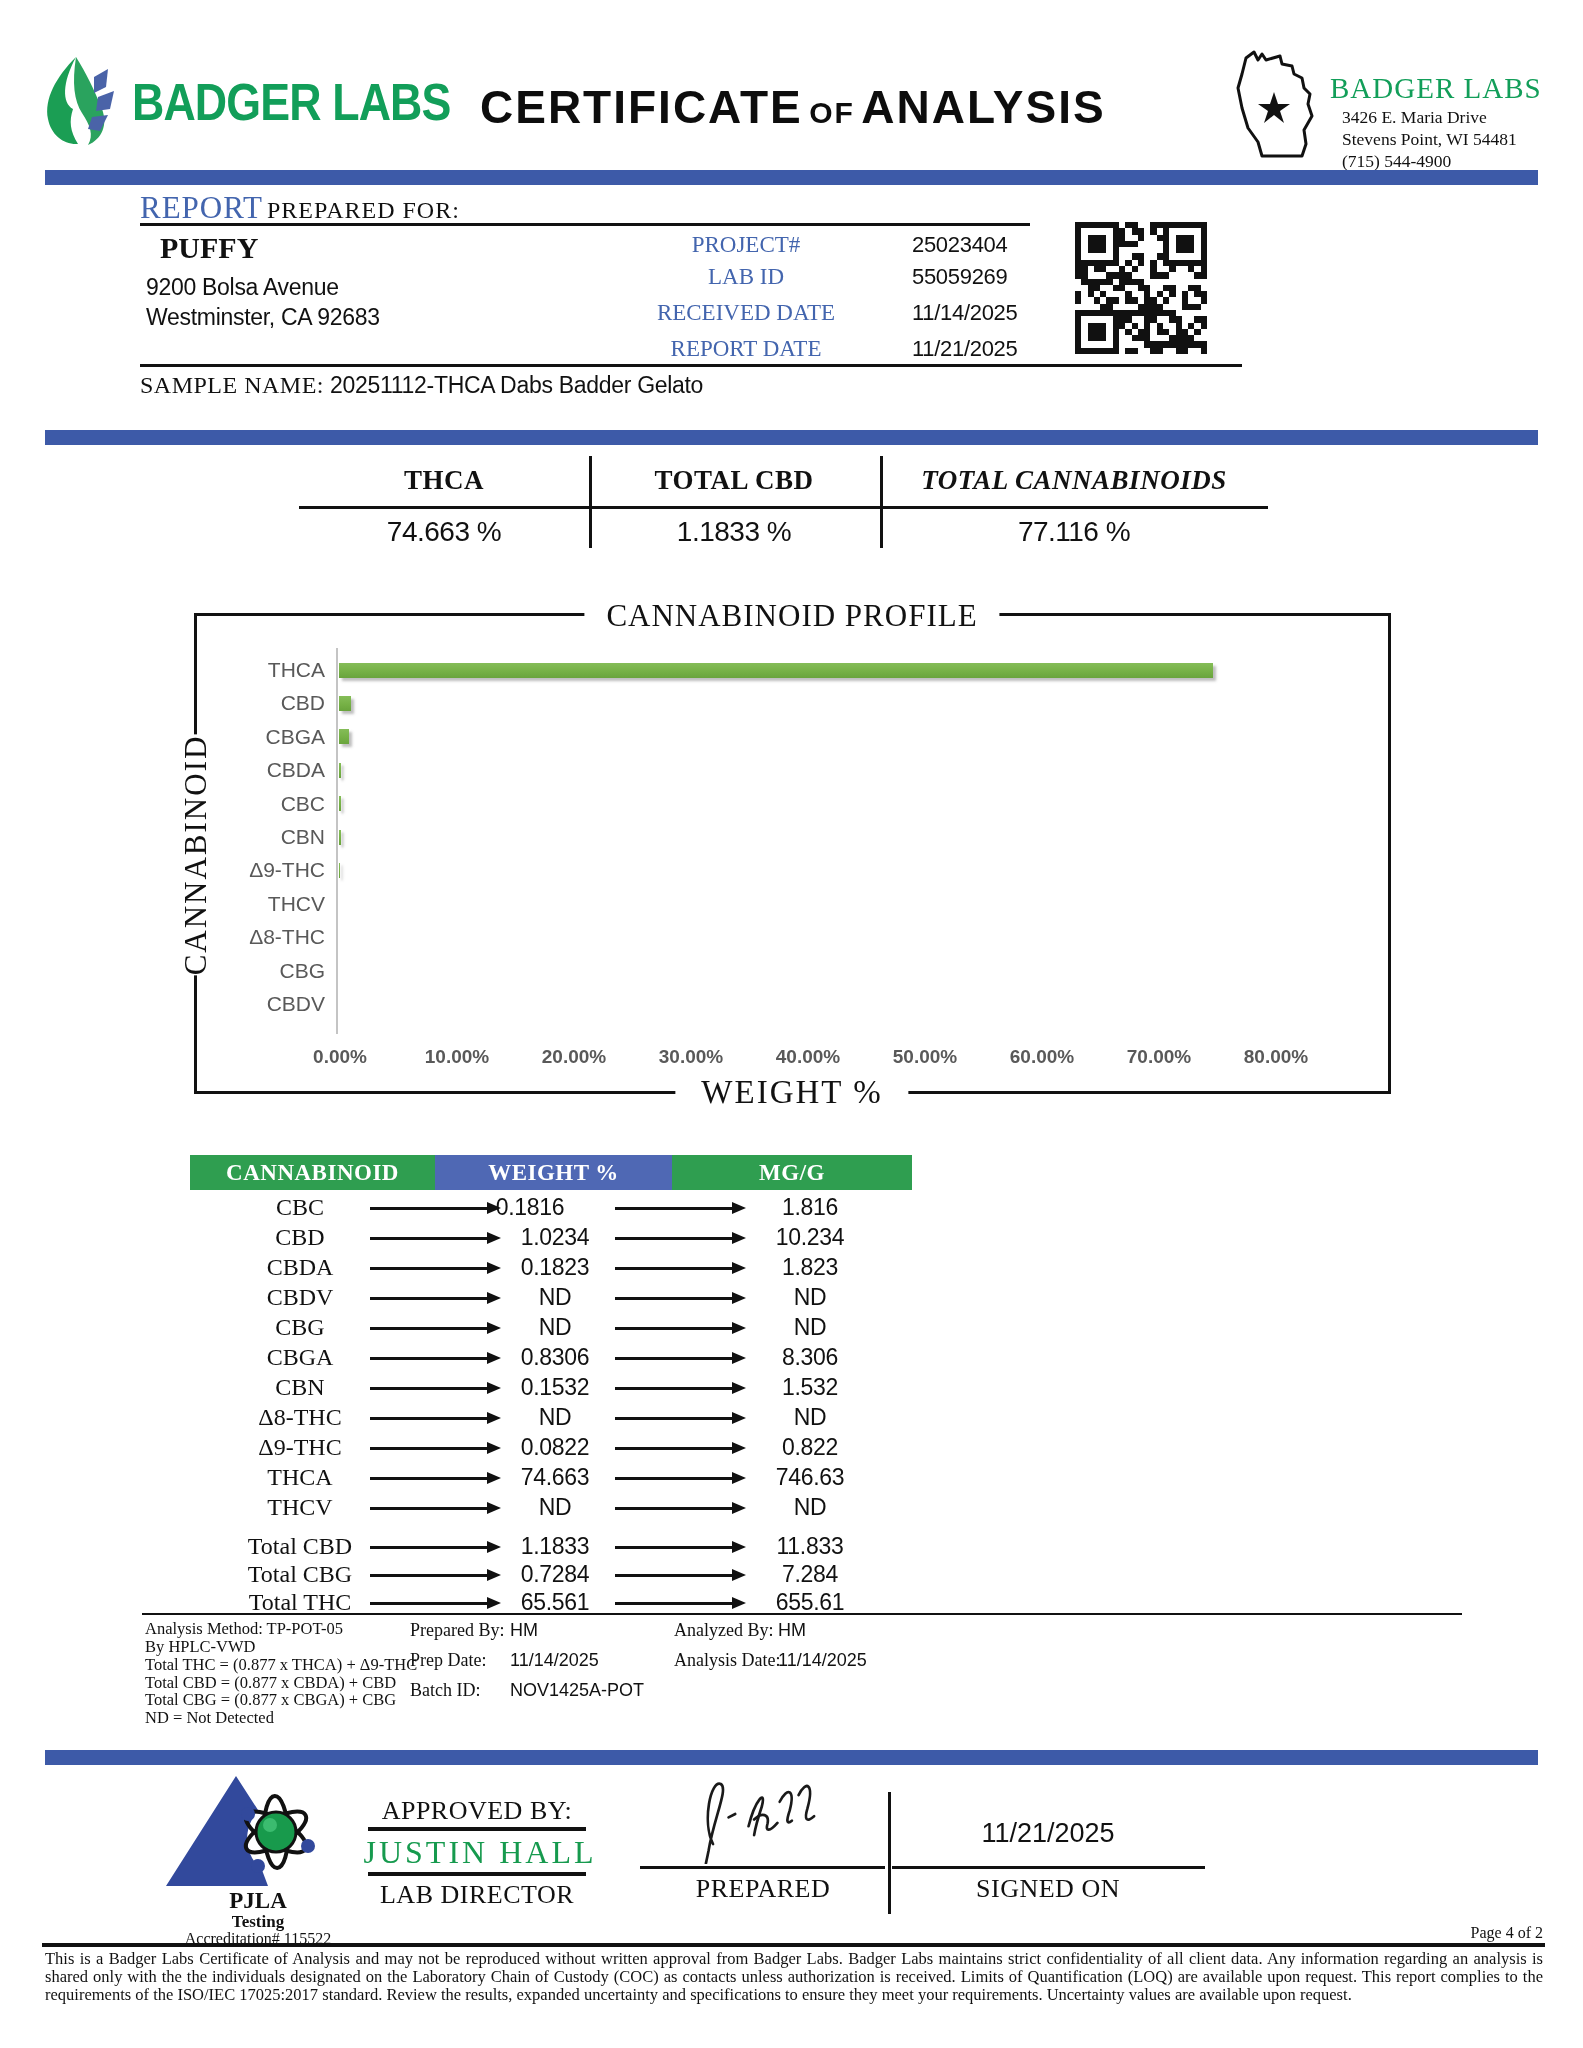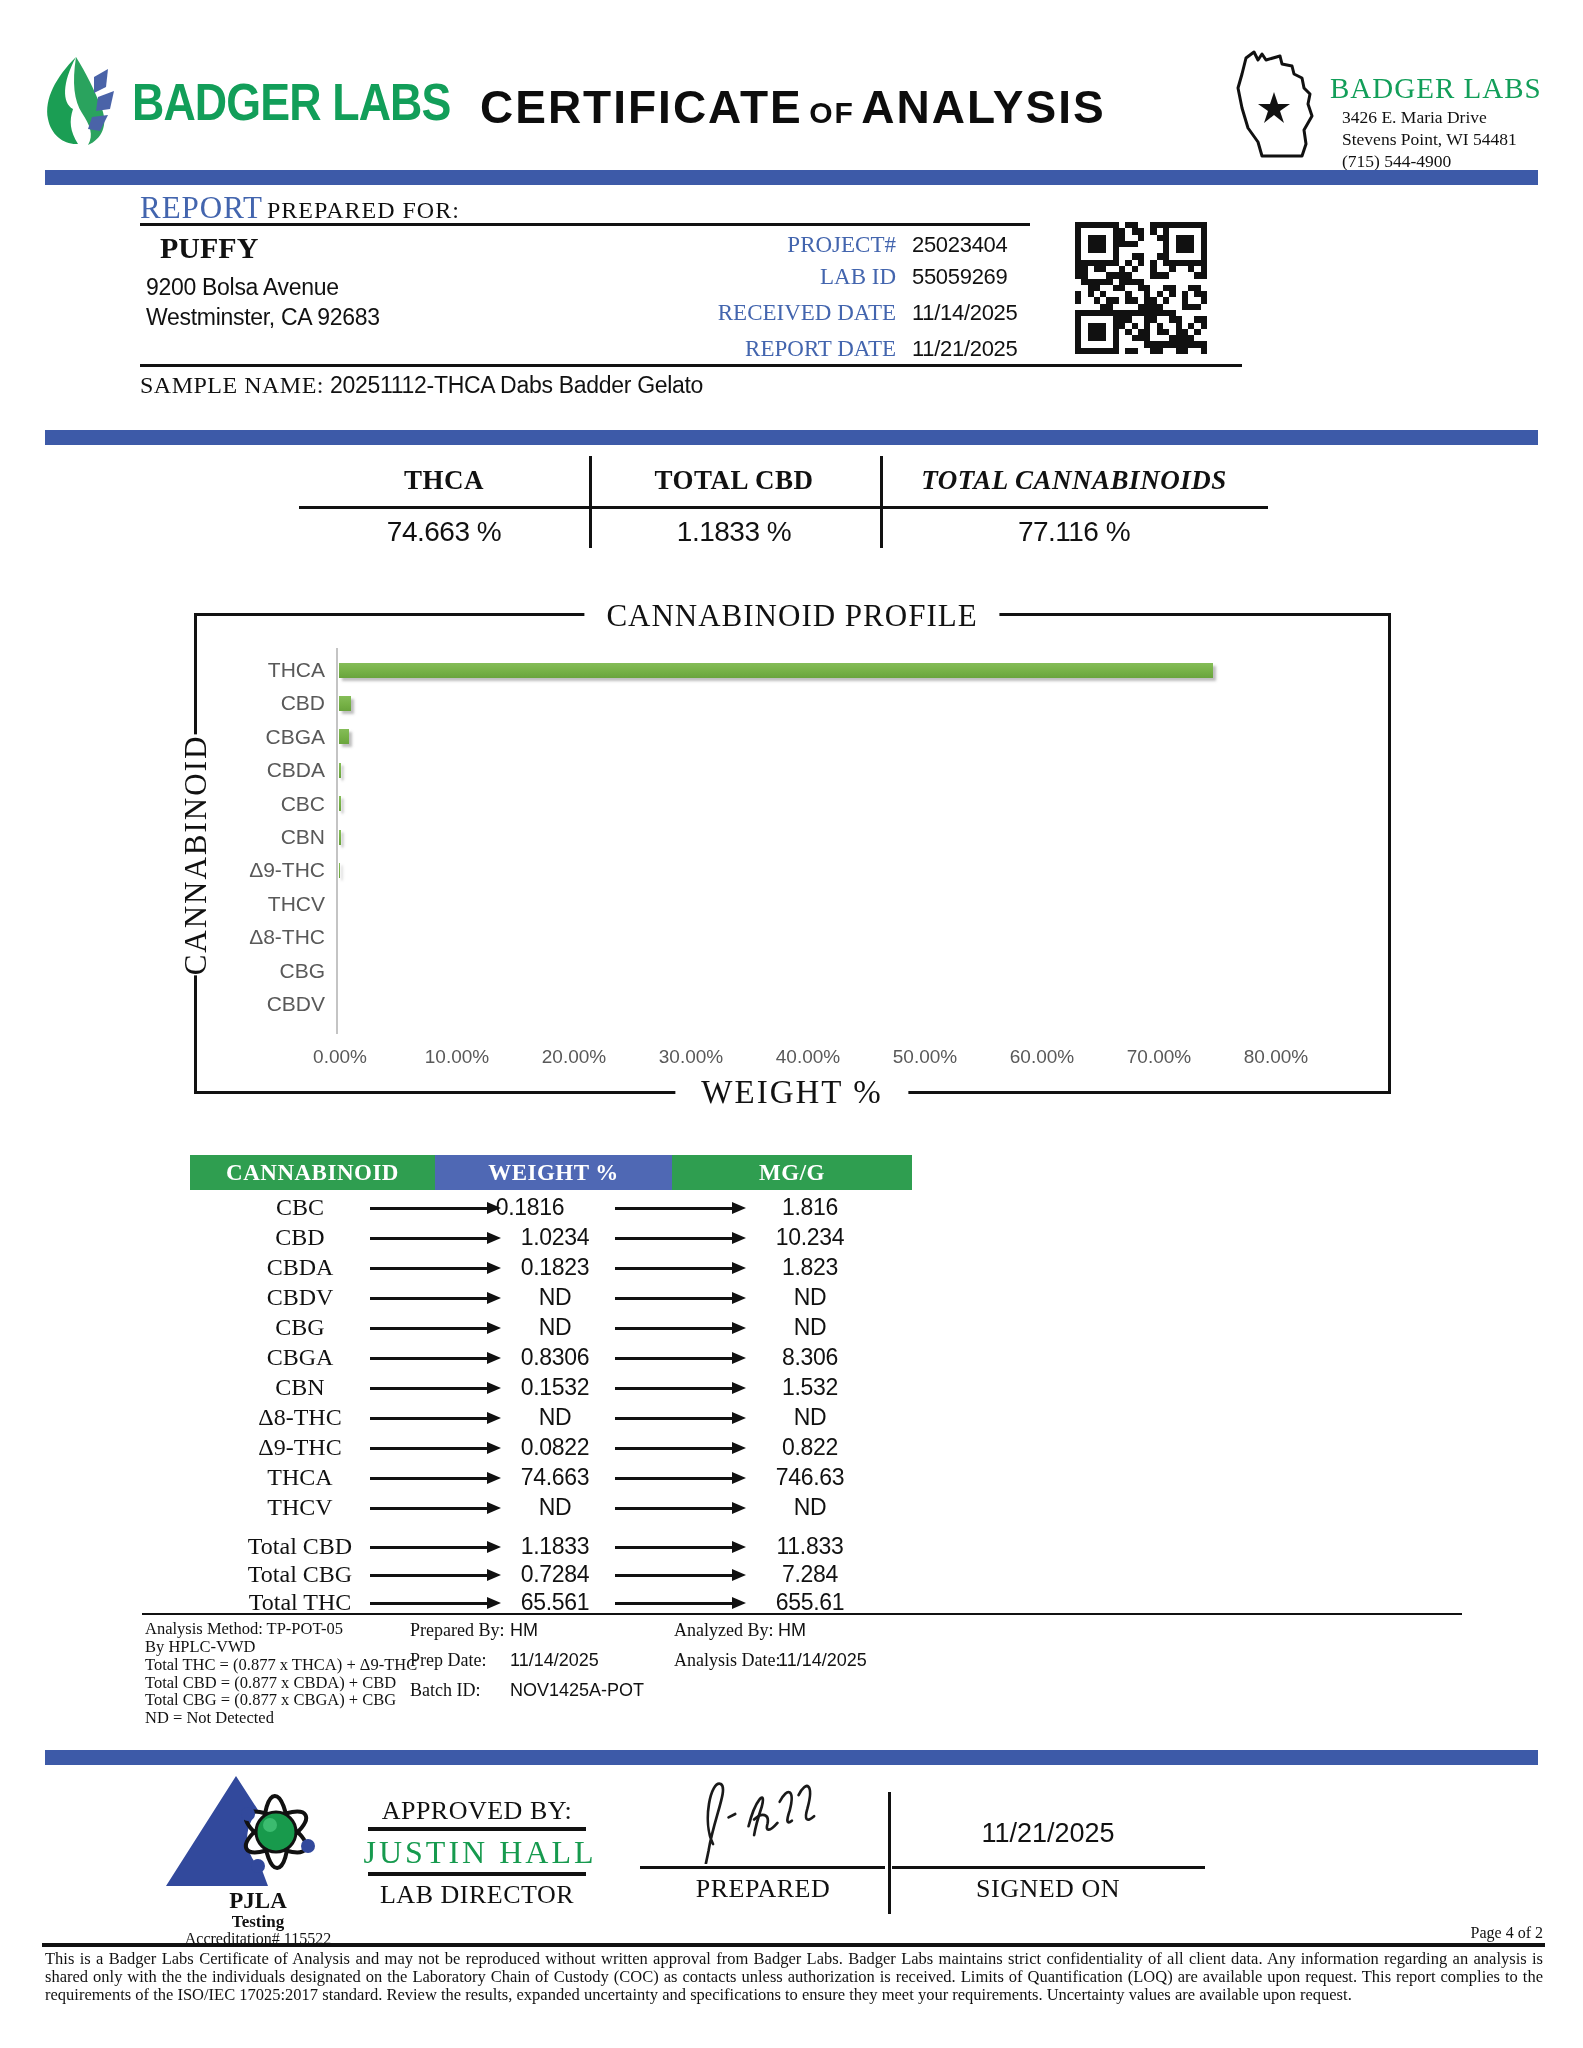--- a/index.html
+++ b/index.html
@@ -17,31 +17,31 @@
   .coa-title{font-family:"Liberation Sans",sans-serif;font-weight:bold;color:#0d0d0d;letter-spacing:2px;white-space:nowrap;}
   .coa-big{font-size:46px;}
   .coa-small{font-size:30px;}
   .lab-name{color:#129e59;font-size:29px;letter-spacing:1px;white-space:nowrap;}
   .lab-addr{font-size:17.5px;line-height:22px;white-space:nowrap;}
   
   .rp-title{font-size:31px;color:#4365ae;letter-spacing:1px;}
   .rp-sub{font-size:24px;color:#111;letter-spacing:1px;}
   .client{font-size:30px;font-weight:bold;}
   .addr{font-size:23px;letter-spacing:-0.3px;}
-  .fld-label{font-size:23px;color:#4365ae;text-align:right;white-space:nowrap;}
+  .fld-label{font-size:23px;color:#4365ae;text-align:center;white-space:nowrap;}
   .fld-value{font-size:22px;white-space:nowrap;letter-spacing:-0.3px;}
   .sample-label{font-size:24px;letter-spacing:0.5px;}
   .sample-value{font-size:23px;letter-spacing:-0.3px;}
   
   .sum-head{font-size:27px;font-weight:bold;letter-spacing:0.5px;}
   .sum-val{font-size:28px;letter-spacing:-0.5px;}
   
   .chart-title{font-size:31px;letter-spacing:1px;background:#fff;padding:0 22px;}
   .chart-cat{font-family:"Liberation Sans",sans-serif;font-size:21px;color:#595959;text-align:right;white-space:nowrap;}
-  .chart-tick{font-family:"Liberation Sans",sans-serif;font-size:19px;color:#595959;}
+  .chart-tick{font-family:"Liberation Sans",sans-serif;font-size:19px;color:#595959;font-weight:bold;}
   .chart-bar{position:absolute;background:linear-gradient(180deg,#85bd58 0%,#76b146 55%,#69a43c 100%);
              box-shadow:2.5px 2.5px 2.5px rgba(110,110,110,.45);}
   .ylab{font-size:31px;letter-spacing:2px;background:#fff;padding:18px 0;
         transform:translate(-50%,-50%) rotate(-90deg);white-space:nowrap;}
   .xlab{font-size:33px;letter-spacing:2px;background:#fff;padding:0 26px;}
   
   .th-cell{position:absolute;height:35px;display:flex;align-items:center;justify-content:center;
            color:#fff;font-weight:bold;font-size:23px;letter-spacing:0.5px;}
   .row-name{font-size:24px;}
   .row-val{font-size:23px;letter-spacing:-0.3px;}

